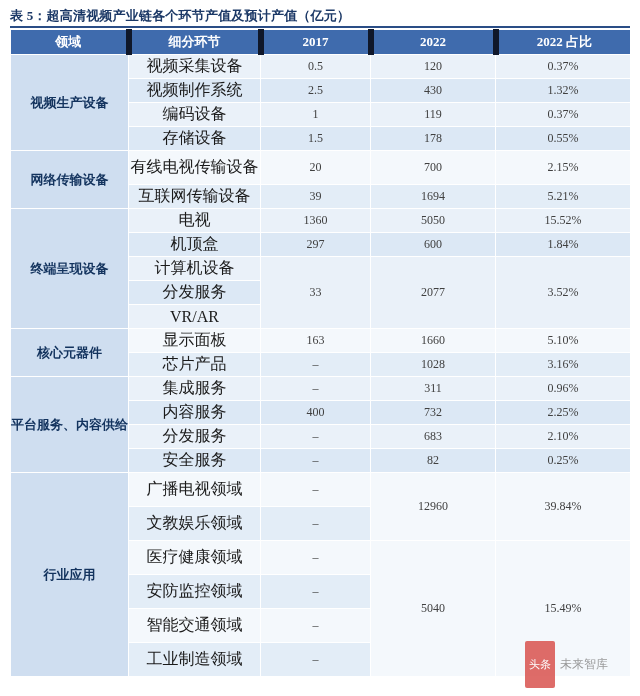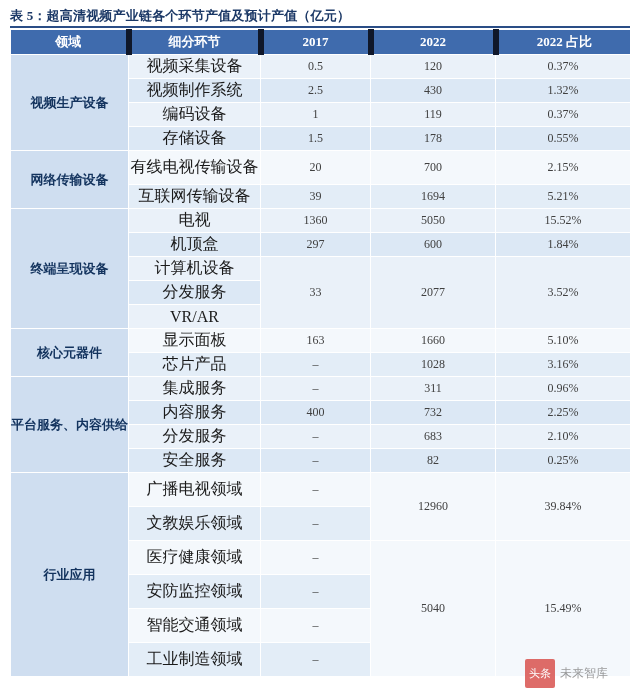--- a/index.html
+++ b/index.html
@@ -103,21 +103,21 @@
     bottom: 8px;
     display: flex;
     align-items: center;
     gap: 5px;
     opacity: 0.85;
   }
   .wm-badge {
     background: #d9534f;
     color: #ffffff;
     font-size: 11px;
-    padding: 7px 4px;
+    padding: 16px 4px;
     border-radius: 2px;
     font-family: "Liberation Sans", sans-serif;
   }
   .wm-text {
     color: #8a8a8a;
     font-size: 12px;
     font-family: "Liberation Sans", sans-serif;
   }
 </style>
 </head>

